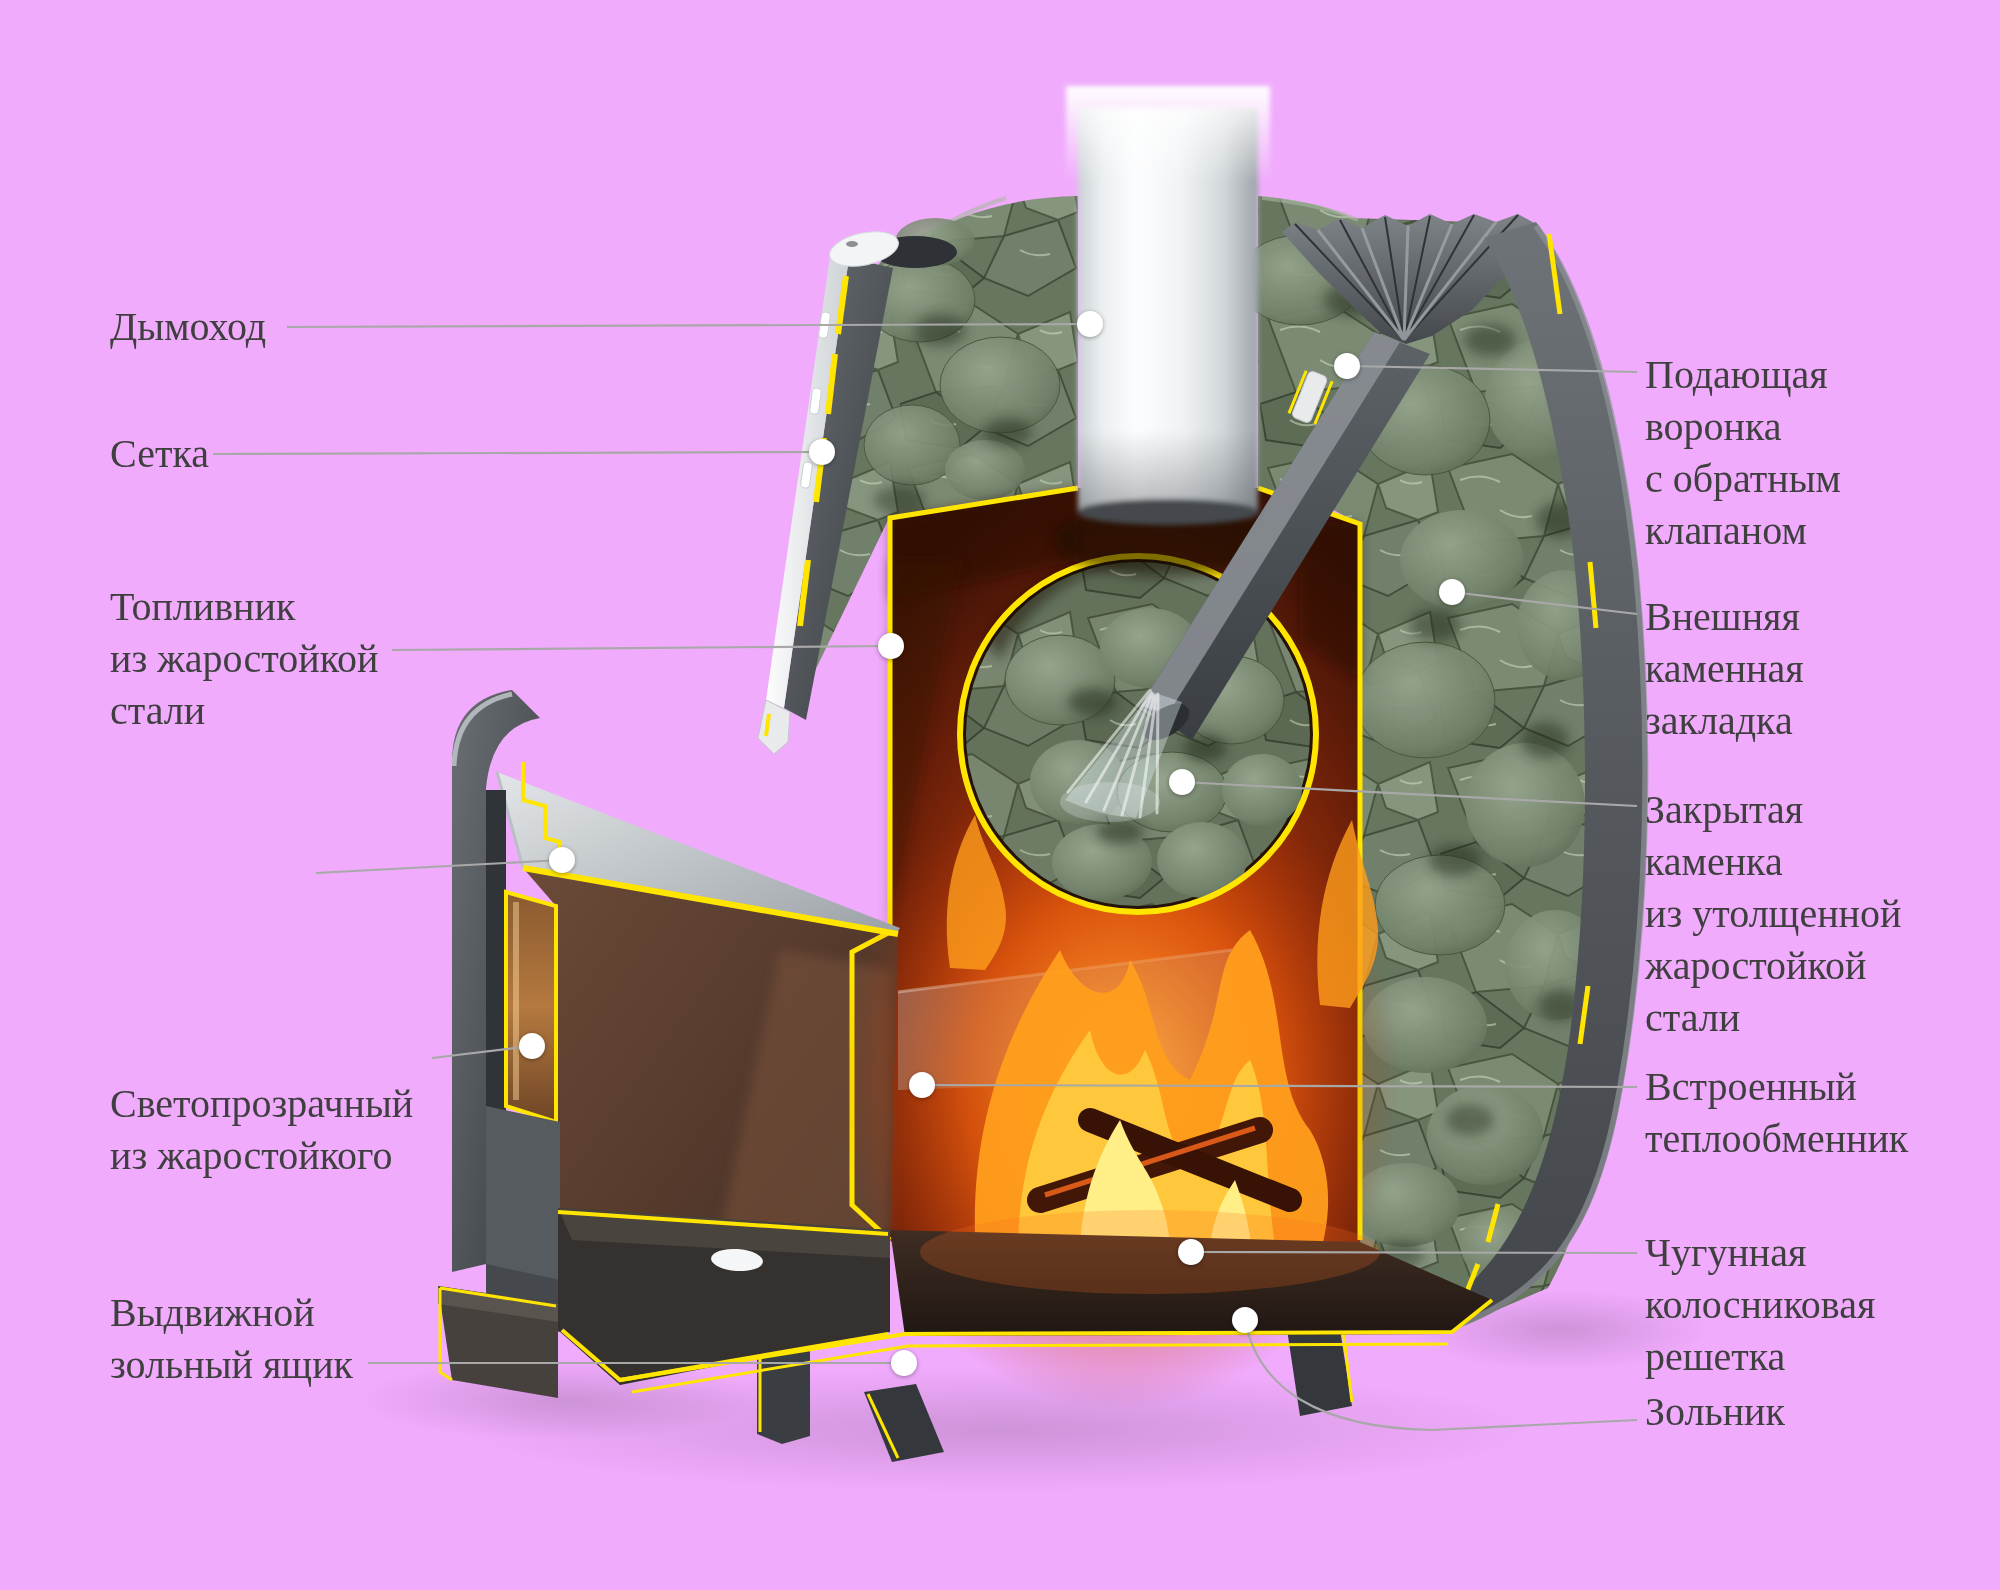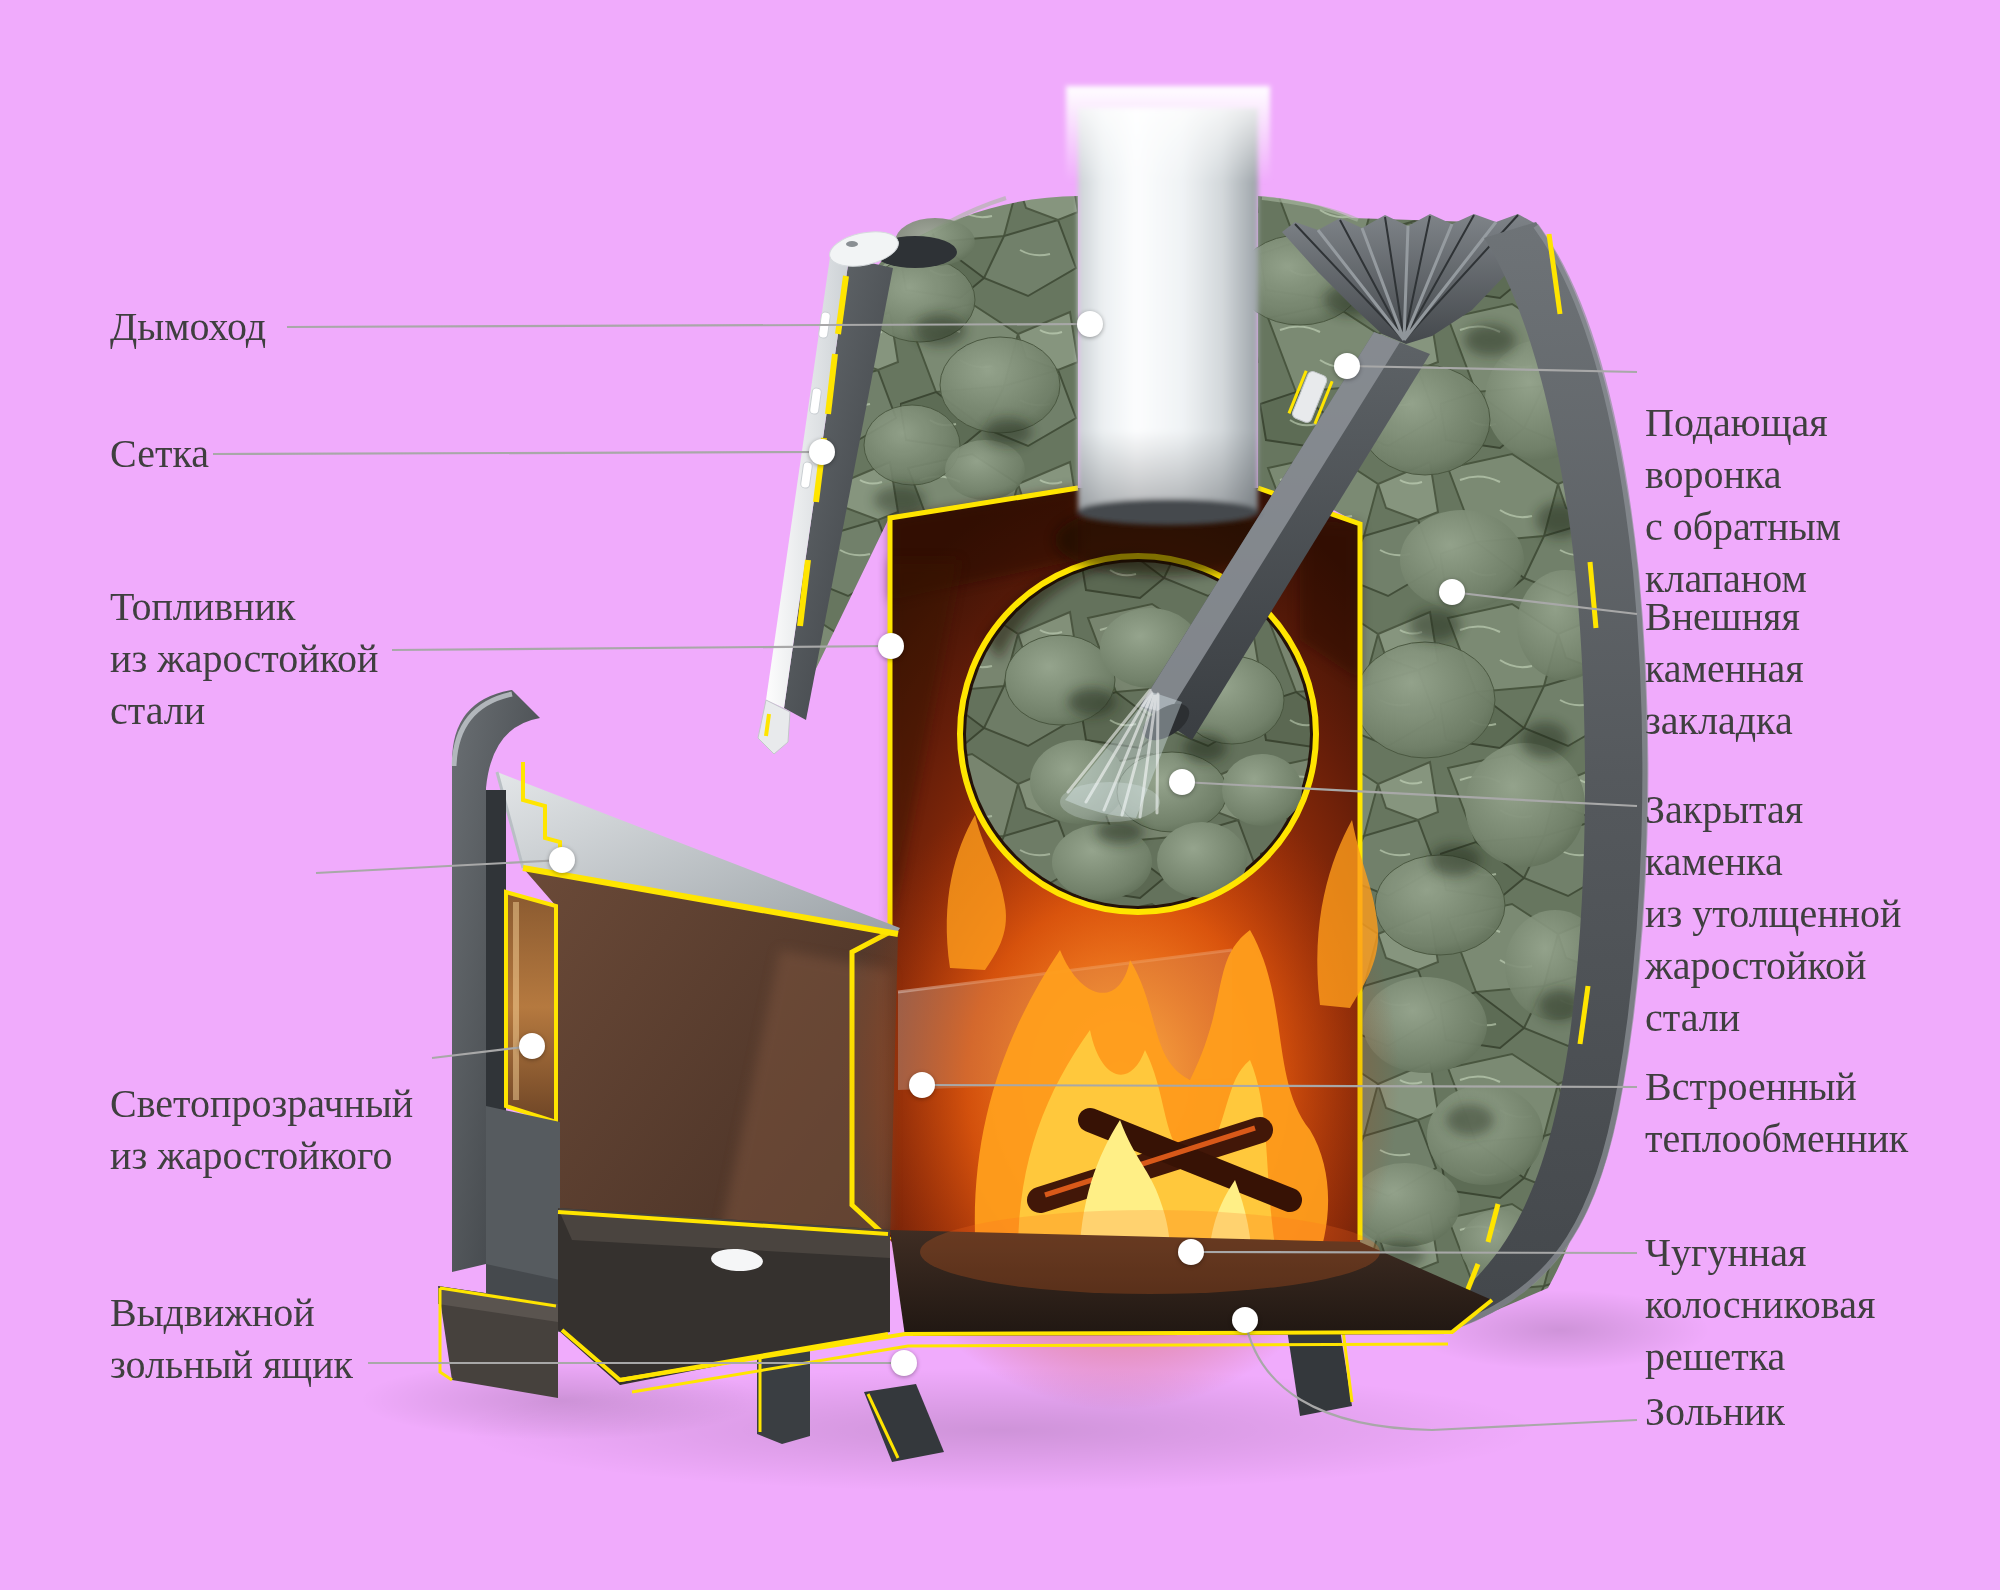--- a/index.html
+++ b/index.html
@@ -395,21 +395,21 @@
       <div class="lbl-line">стали</div>
     </div>
     <div class="label" style="left: 110px; top: 1032px; margin-top: 46px;">
       <div class="lbl-line">Светопрозрачный</div>
       <div class="lbl-line">из жаростойкого</div>
     </div>
     <div class="label" style="left: 110px; top: 1287px;">
       <div class="lbl-line">Выдвижной</div>
       <div class="lbl-line">зольный ящик</div>
     </div>
-    <div class="label" style="left: 1645px; top: 349px; margin-top: 48px;">
+    <div class="label" style="left: 1645px; top: 349px;">
       <div class="lbl-line">Подающая</div>
       <div class="lbl-line">воронка</div>
       <div class="lbl-line">с обратным</div>
       <div class="lbl-line">клапаном</div>
     </div>
     <div class="label" style="left: 1645px; top: 591px;">
       <div class="lbl-line">Внешняя</div>
       <div class="lbl-line">каменная</div>
       <div class="lbl-line">закладка</div>
     </div>

